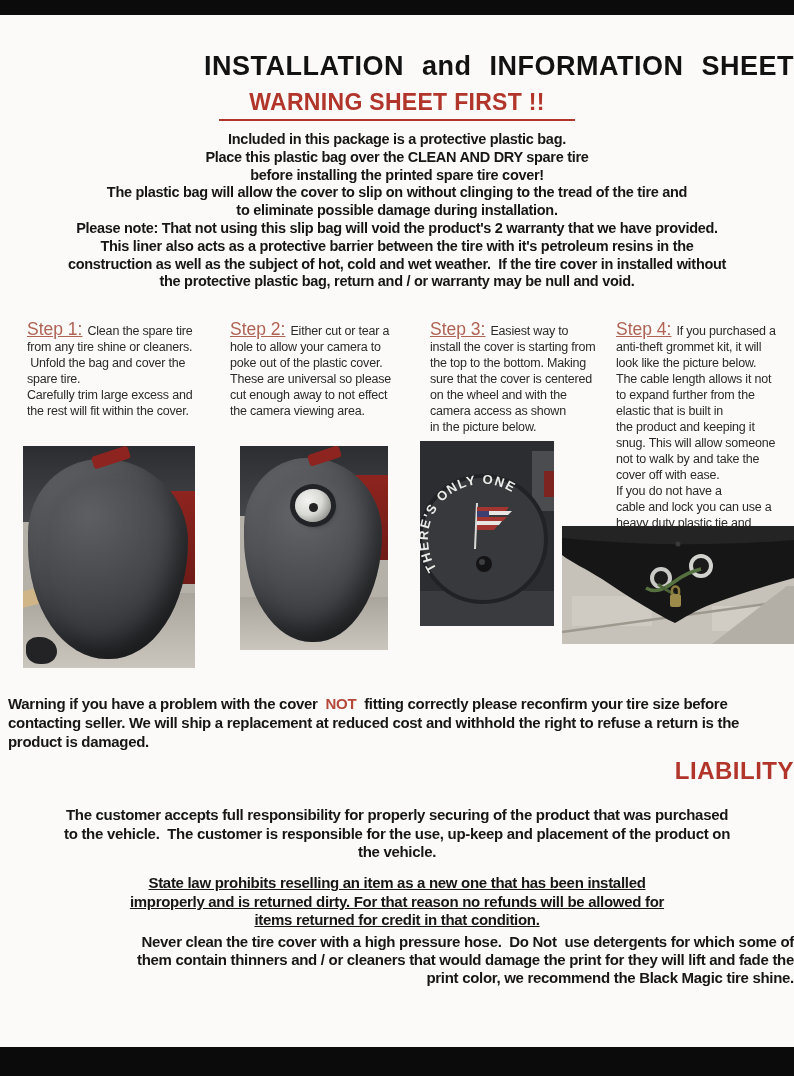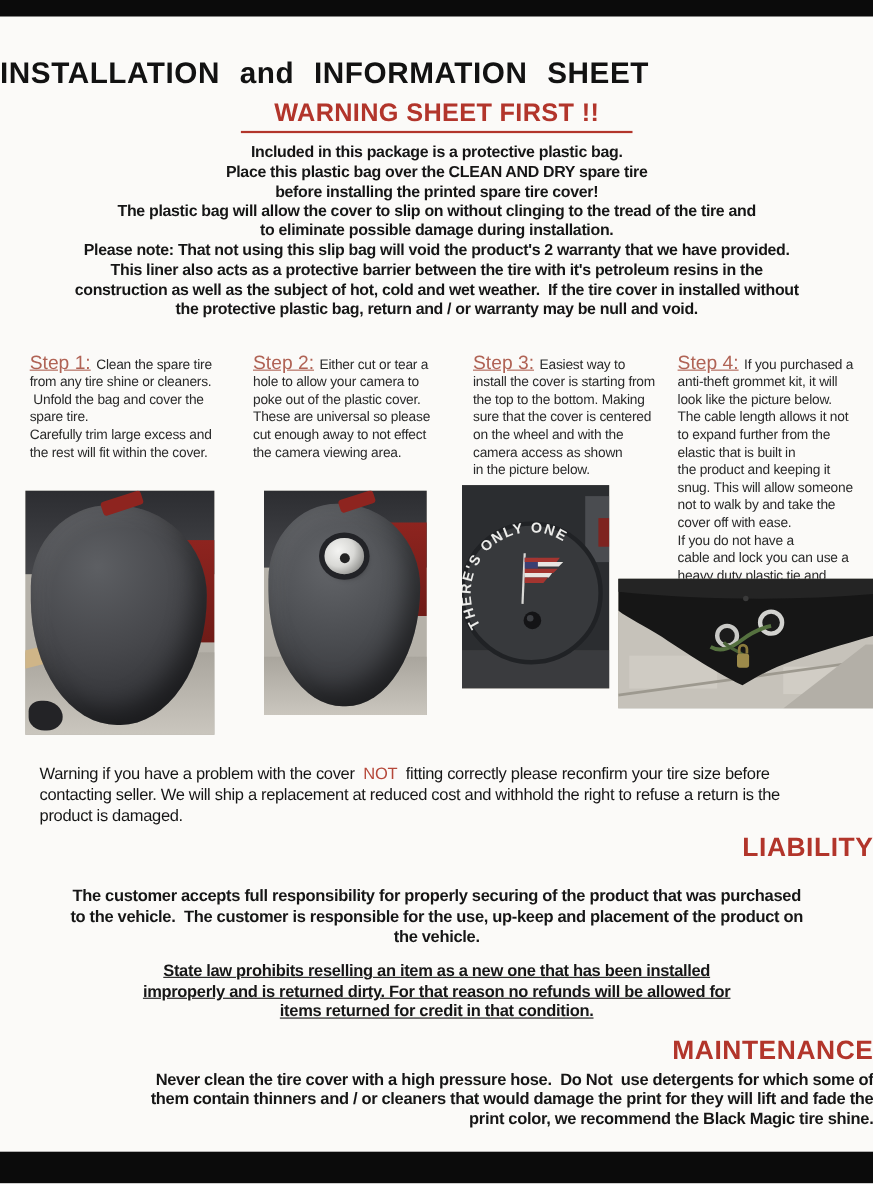--- a/index.html
+++ b/index.html
@@ -9,21 +9,21 @@
     background: #fbfaf8; overflow: hidden;
     font-family: "Liberation Sans", sans-serif; color: #161616;
   }
   .bar { position:absolute; left:0; width:100%; background:#0b0b0b; }
   .bar.top { top:0; height:15px; }
   .bar.bottom { bottom:0; height:29px; }
 
   .content { position:absolute; top:15px; left:0; width:794px; height:1032px; padding-top:36px; }
 
   .title {
-    text-align:left; font-size:27px; font-weight:bold; letter-spacing:0.5px;
+    text-align:right; font-size:27px; font-weight:bold; letter-spacing:0.5px;
     word-spacing:10px; color:#121212;
   }
   .warnhead-wrap { text-align:center; margin-top:7px; }
   .warnhead {
     display:inline-block; font-size:23px; font-weight:bold; color:#b2352b;
     border-bottom:2px solid #b2352b; padding:0 30px 3px 30px; letter-spacing:0.3px;
   }
   .intro {
     margin-top:10px; text-align:center; font-weight:bold;
     font-size:14.5px; line-height:17.8px; letter-spacing:-0.3px;
@@ -60,21 +60,21 @@
   .strap { position:absolute; left:40%; top:2%; width:22%; height:6%; background:#8e241f; transform:rotate(-18deg); border-radius:3px; }
   .scrap { position:absolute; left:2%; bottom:2%; width:18%; height:12%; background:#232326; border-radius:40% 60% 50% 50%; }
   .hub {
     position:absolute; left:37%; top:21%; width:36px; height:33px; border-radius:50%;
     background: radial-gradient(circle at 35% 35%, #f4f4f2 0%, #d9d9d6 45%, #8f8f8c 80%, #5c5c5a 100%);
     box-shadow: 0 0 0 5px #222327, 2px 3px 6px rgba(0,0,0,.6);
   }
   .hub:after { content:""; position:absolute; left:40%; top:42%; width:9px; height:9px; border-radius:50%; background:#232323; }
 
   .note {
-    margin-top:16px; padding:0 36px; font-weight:normal; font-size:15px;
+    margin-top:16px; padding:0 8px; font-weight:bold; font-size:15px;
     line-height:19px; letter-spacing:-0.3px;
   }
   .note .hl { color:#b5483a; padding:0 4px; }
   .redhead { margin-top:6px; text-align:right; font-size:24px; font-weight:bold; color:#b2352b; letter-spacing:0.5px; }
   .para { text-align:center; font-weight:bold; font-size:15px; line-height:18.4px; letter-spacing:-0.3px; white-space:pre-wrap; }
   .para.p-liab1 { margin-top:21px; }
   .para.p-liab2 { margin-top:13px;text-decoration:underline; }
   .para.p-maint { margin-top:3px;text-align:right; }
   .redhead.maint { margin-top:12px; }
 </style>
@@ -220,20 +220,19 @@
     <p class="note"><span>Warning if you have a problem with the cover </span><span class="hl">NOT</span><span> fitting correctly please reconfirm your tire size before contacting seller. We will ship a replacement at reduced cost and withhold the right to refuse a return is the product is damaged.</span></p>
 
     <h2 class="redhead">LIABILITY</h2>
     <p class="para p-liab1">The customer accepts full responsibility for properly securing of the product that was purchased
 to the vehicle.  The customer is responsible for the use, up-keep and placement of the product on
 the vehicle.</p>
     <p class="para p-liab2">State law prohibits reselling an item as a new one that has been installed
 improperly and is returned dirty. For that reason no refunds will be allowed for
 items returned for credit in that condition.</p>
 
-    <h2 class="redhead maint">MAINTENANCE</h2>
     <p class="para p-maint">Never clean the tire cover with a high pressure hose.  Do Not  use detergents for which some of
 them contain thinners and / or cleaners that would damage the print for they will lift and fade the
 print color, we recommend the Black Magic tire shine.</p>
   </div>
 
   <div class="bar bottom"></div>
 </div>
 
 </body></html>

